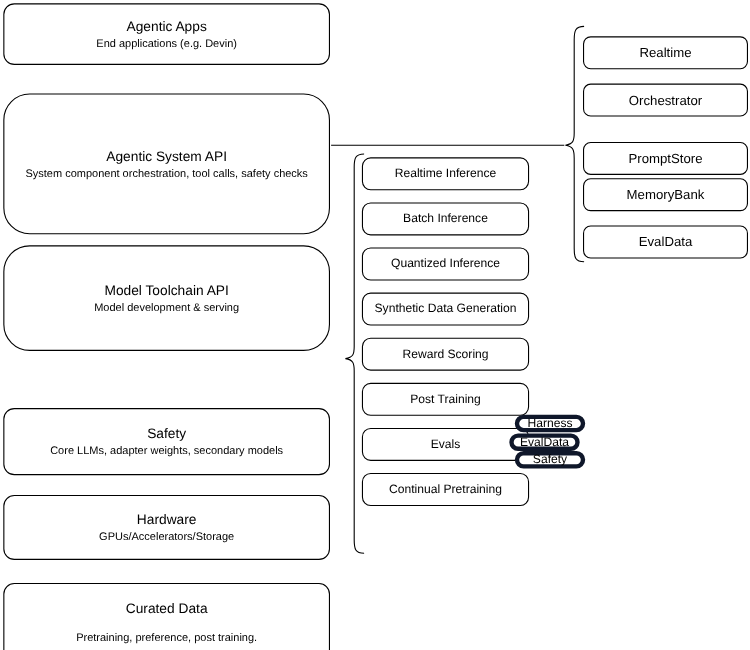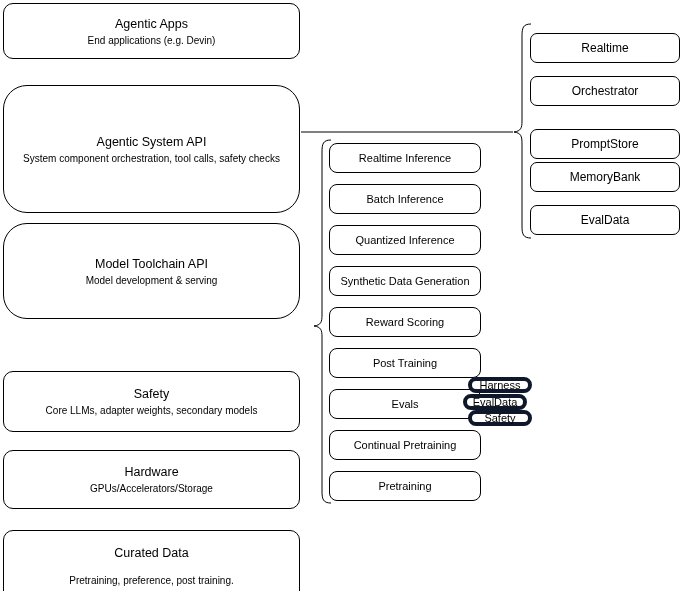--- a/index.html
+++ b/index.html
@@ -130,23 +130,20 @@
   </div>
   <div class="node svc" style="top:348px;">
     <span>Post Training</span>
   </div>
   <div class="node svc" style="top:389px;">
     <span>Evals</span>
   </div>
   <div class="node svc" style="top:430px;">
     <span>Continual Pretraining</span>
   </div>
-  <div class="node svc" style="top:471px;">
-    <span>Pretraining</span>
-  </div>
 
   <div class="pill" style="left:468px; top:377px;">
     <span>Harness</span>
   </div>
   <div class="pill" style="left:463px; top:394px;">
     <span>EvalData</span>
   </div>
   <div class="pill" style="left:468px; top:410px;">
     <span>Safety</span>
   </div>

